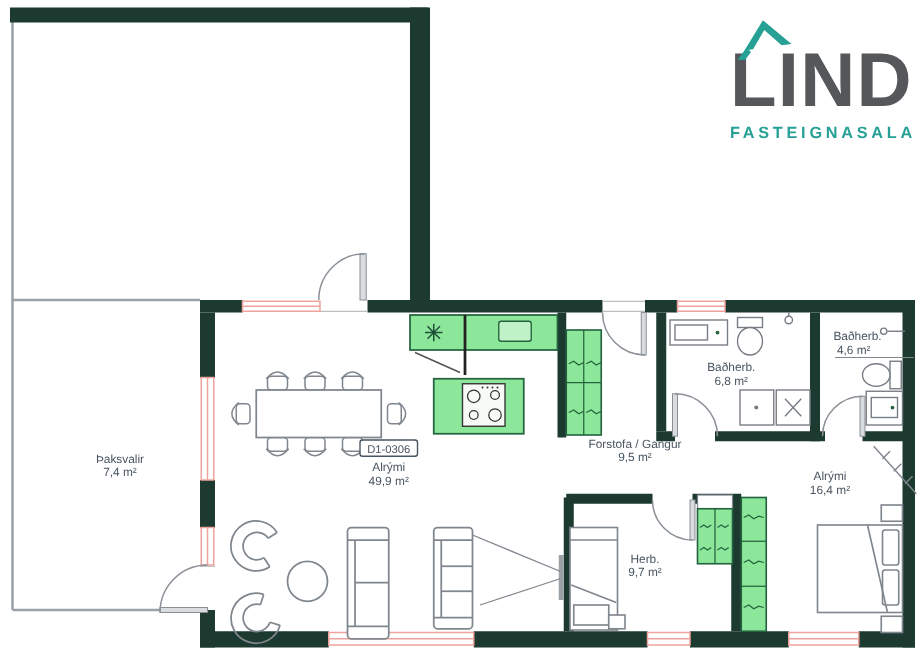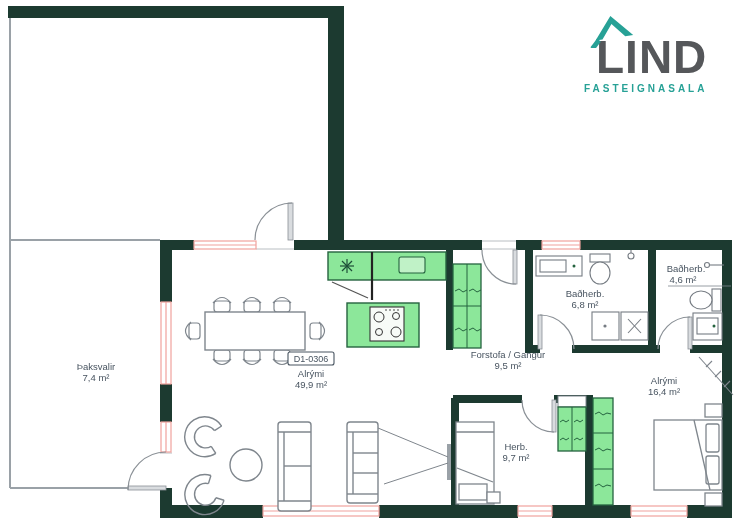--- a/index.html
+++ b/index.html
@@ -3,23 +3,23 @@
 <meta charset="utf-8">
 <style>
   html,body{margin:0;padding:0;background:#fff;}
   .stage{position:relative;width:736px;height:524px;background:#ffffff;overflow:hidden;
          font-family:"Liberation Sans",sans-serif;}
   svg text{font-family:"Liberation Sans",sans-serif;fill:#485460;}
   .room-name{font-size:9.5px;}
   .room-area{font-size:9.5px;}
   .unit-code{font-size:9px;}
   .logo{position:absolute;left:584px;top:8px;width:150px;}
-  .logo .brand{margin-top:26px;font-size:46px;line-height:1;font-weight:800;
-               letter-spacing:1px;color:#55575a;margin-left:12px;}
-  .logo .subtitle{margin-top:3px;font-size:10px;font-weight:700;
+  .logo .brand{margin-top:26px;font-size:61px;line-height:1;font-weight:800;
+               letter-spacing:1px;color:#55575a;}
+  .logo .subtitle{margin-top:3px;font-size:13px;font-weight:700;
                   letter-spacing:3px;color:#27a196;}
   .roof{position:absolute;left:2px;top:0;}
 </style>
 </head>
 <body>
 
 <div class="stage">
 
 <svg width="736" height="524" viewBox="0 0 736 524">
 

